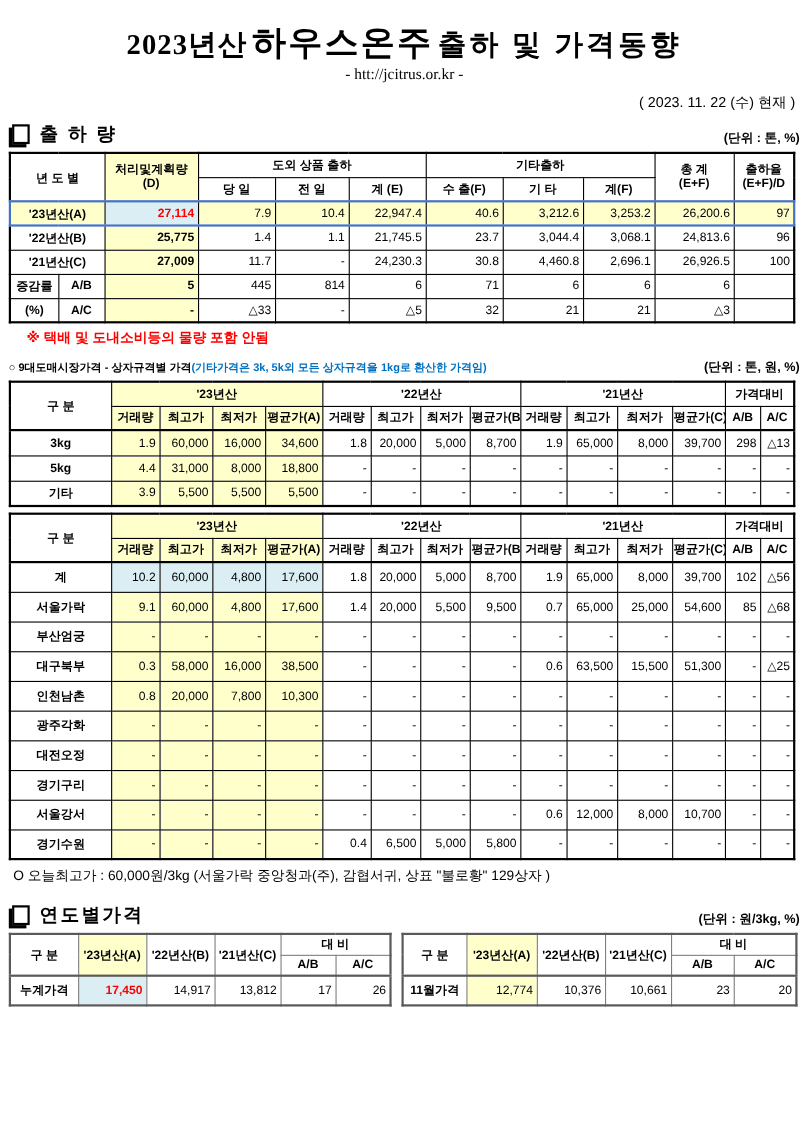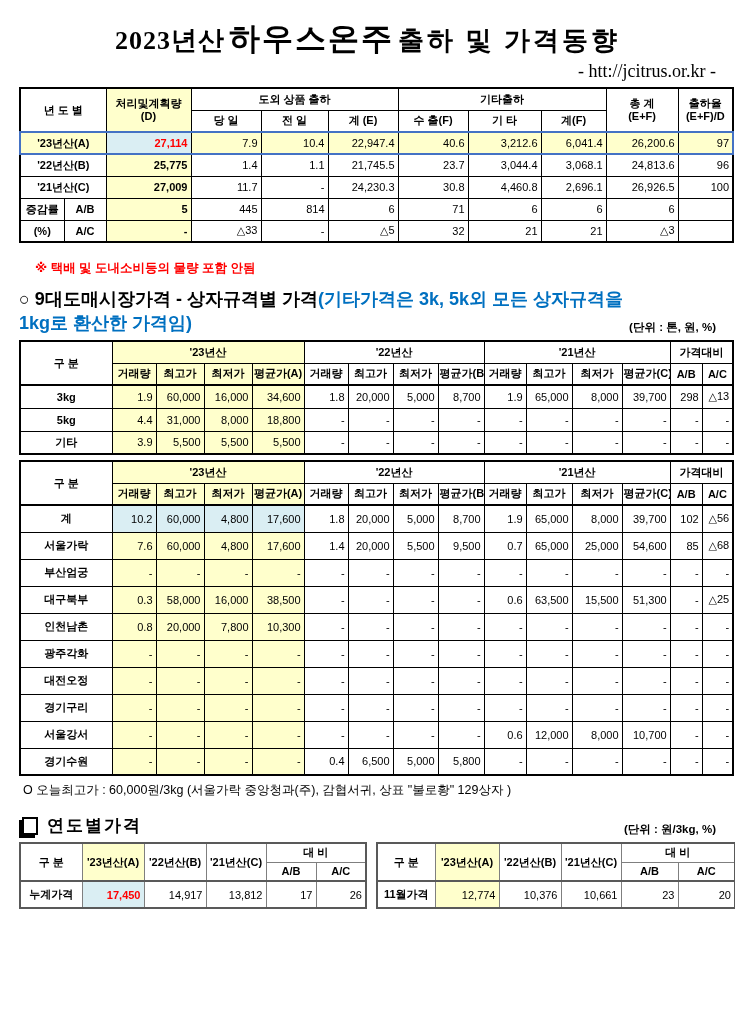--- a/index.html
+++ b/index.html
@@ -1,24 +1,24 @@
 <!DOCTYPE html>
 <html><head>
 <meta charset="utf-8">
 <style>
   html,body{margin:0;padding:0;background:#fff;}
   body{width:735px;height:1019px;overflow:hidden;font-family:"Liberation Sans","DejaVu Sans",sans-serif;color:#000;}
-  .page{width:735px;height:1019px;box-sizing:border-box;padding:8px 19px;}
+  .page{width:735px;height:1019px;box-sizing:border-box;padding:8px 8px;}
 
   
   .title{text-align:center;margin-top:10px;font-family:"Liberation Serif","DejaVu Serif",serif;font-weight:bold;white-space:nowrap;}
   .title .yr{font-size:26px;letter-spacing:1px;}
   .title .prod{font-size:31px;font-family:"DejaVu Sans","Liberation Sans",sans-serif;font-weight:900;letter-spacing:2px;}
   .title .rest{font-size:26px;letter-spacing:3px;}
-  .url{text-align:right;font-size:18px;margin-top:1px;font-family:"Liberation Serif","DejaVu Serif",serif;}
+  .url{text-align:center;font-size:14px;margin-top:1px;font-family:"Liberation Serif","DejaVu Serif",serif;}
   .date{text-align:right;font-size:13px;margin-top:7px;padding-right:4px;}
 
   
   .sect-row{display:flex;justify-content:space-between;align-items:flex-end;margin-top:8px;}
   .sect-head{display:flex;align-items:center;gap:9px;}
   .sq{width:12px;height:14px;border:2.5px solid #000;background:#fff;box-shadow:-3px 3px 0 0 #000;margin-left:3px;}
   .sect-title{font-size:17px;font-weight:bold;letter-spacing:2px;}
   .unit{font-size:11.5px;font-weight:bold;}
 
   
@@ -37,25 +37,25 @@
   .dl{border-left:1px dotted #555 !important;}
   .thl{border-left:2px solid #000;}
   .thr{border-right:2px solid #000;}
   tr.hl{border:2.5px solid #4472C4;}
   tr.dotsep td{border-top:1px dotted #555;}
   .t2d tbody td{height:23px;margin-top:20px;}
   .t3 tbody td{height:27px;}
 
   
   .note{font-size:12.5px;margin-top:6px;padding-left:4px;}
-  .note.red2{color:#FF0000;font-weight:bold;padding-left:16px;margin-top:17px;}
+  .note.red2{color:#FF0000;font-weight:bold;padding-left:16px;margin-top:5px;}
 
   
   .sub{display:flex;justify-content:space-between;align-items:flex-end;margin-top:10px;}
-  .sub .main{font-size:18px;font-weight:bold;}
+  .sub .main{font-size:10px;font-weight:bold;}
   .sub .paren{color:#0070C0;}
   .sub .u{font-size:11.5px;font-weight:bold;white-space:nowrap;}
 
   
   .t4wrap{display:flex;gap:9px;margin-top:5px;}
   .t4{border:2px solid #595959;}
   .t4 th,.t4 td{border:1px solid #7f7f7f;font-size:11px;padding:0 3px;height:19px;white-space:nowrap;overflow:hidden;box-sizing:border-box;}
   .t4 th{text-align:center;font-weight:bold;}
   .t4 thead{border-bottom:2px solid #595959;}
   .t4 tbody td{height:27px;}
@@ -64,21 +64,29 @@
 <body>
 
 <div class="page">
 
   <div class="title">
     <span class="yr">2023년산</span>
     <span class="prod">하우스온주</span>
     <span class="rest">출하 및 가격동향</span>
   </div>
   <div class="url">- htt://jcitrus.or.kr -</div>
-
+  <div class="date">( 2023. 11. 22 (수) 현재 )</div>
+
+  <div class="sect-row">
+    <div class="sect-head">
+      <span class="sq"></span>
+      <span class="sect-title">출 하 량</span>
+    </div>
+    <div class="unit">(단위 : 톤, %)</div>
+  </div>
   <table class="t" id="t1">
       <colgroup>
         <col style="width: 44px;">
         <col style="width: 42px;">
         <col style="width: 85px;">
         <col style="width: 70px;">
         <col style="width: 67px;">
         <col style="width: 70px;">
         <col style="width: 70px;">
         <col style="width: 73px;">
@@ -115,21 +123,21 @@
       </thead>
       <tbody>
         <tr class="hl">
           <td class="lbl yl" colspan="2">'23년산(A)</td>
           <td class="num  blc b red">27,114</td>
           <td class="num  yl">7.9</td>
           <td class="num dl yl">10.4</td>
           <td class="num dl yl">22,947.4</td>
           <td class="num  yl">40.6</td>
           <td class="num dl yl">3,212.6</td>
-          <td class="num dl yl">6,041.4</td>
+          <td class="num dl yl">3,253.2</td>
           <td class="num  yl">26,200.6</td>
           <td class="num  yl">97</td>
         </tr>
         <tr>
           <td class="lbl" colspan="2">'22년산(B)</td>
           <td class="num  yl b">25,775</td>
           <td class="num ">1.4</td>
           <td class="num dl">1.1</td>
           <td class="num dl">21,745.5</td>
           <td class="num ">23.7</td>
@@ -341,21 +349,21 @@
           <td class="num">8,700</td>
           <td class="num thl">1.9</td>
           <td class="num">65,000</td>
           <td class="num">8,000</td>
           <td class="num">39,700</td>
           <td class="num thl">102</td>
           <td class="num dl">△56</td>
         </tr>
         <tr>
           <td class="lbl">서울가락</td>
-          <td class="num thl yl">7.6</td>
+          <td class="num thl yl">9.1</td>
           <td class="num yl">60,000</td>
           <td class="num yl">4,800</td>
           <td class="num yl">17,600</td>
           <td class="num thl">1.4</td>
           <td class="num">20,000</td>
           <td class="num">5,500</td>
           <td class="num">9,500</td>
           <td class="num thl">0.7</td>
           <td class="num">65,000</td>
           <td class="num">25,000</td>

